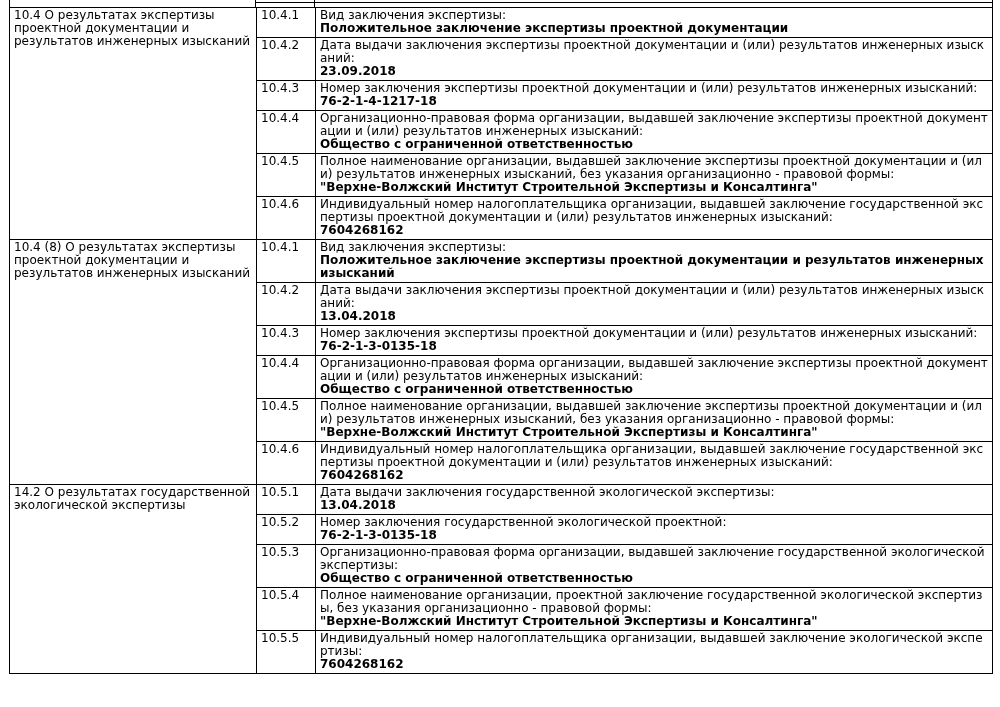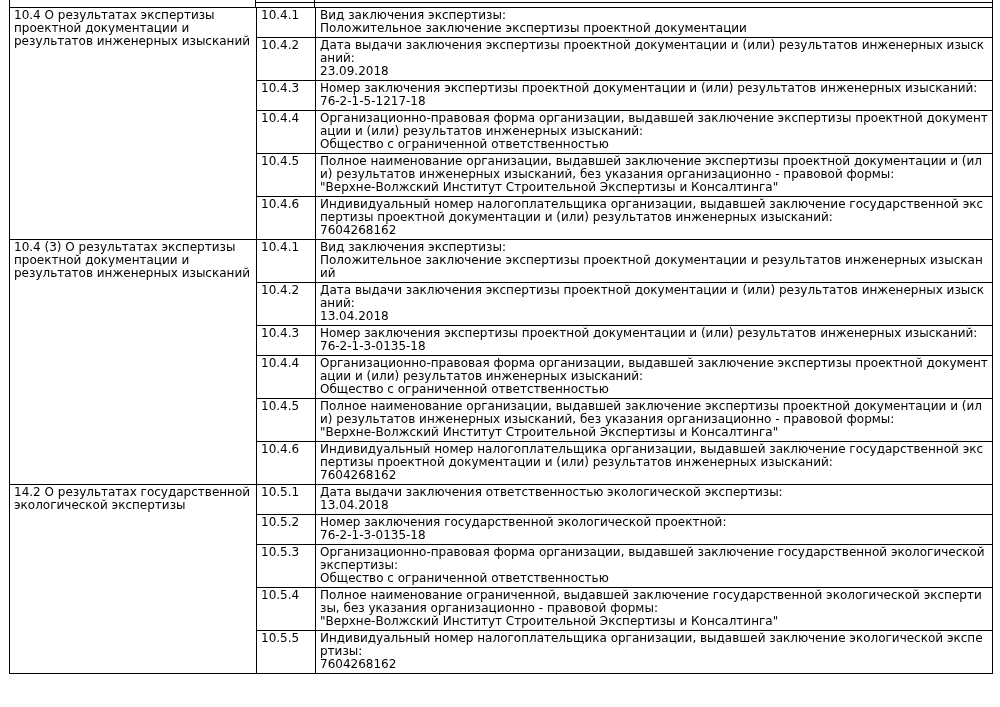--- a/index.html
+++ b/index.html
@@ -33,21 +33,21 @@
   }
   table.doc td {
     border: 1px solid #000;
     padding: 1px 4px 2px 4px;
     vertical-align: top;
     overflow: hidden;
   }
   td.c1 { padding-right: 14px; overflow-wrap: break-word; }
   td.c2 { vertical-align: middle; padding-left: 4px; }
   td.c3 { word-break: break-all; margin-top: 36px; }
-  .val { font-weight: normal; }
+  .val { font-weight: bold; }
 </style>
 </head>
 <body>
 
 <div class="page">
 
   <div class="cutoff">
     <div class="hline"></div>
     <div class="v v1"></div>
     <div class="v v2"></div>
@@ -74,21 +74,21 @@
         <td class="c2">10.4.2</td>
         <td class="c3">
           <div>Дата выдачи заключения экспертизы проектной документации и (или) результатов инженерных изысканий:</div>
           <div class="val">23.09.2018</div>
         </td>
       </tr>
       <tr>
         <td class="c2">10.4.3</td>
         <td class="c3">
           <div>Номер заключения экспертизы проектной документации и (или) результатов инженерных изысканий:</div>
-          <div class="val">76-2-1-5-1217-18</div>
+          <div class="val">76-2-1-4-1217-18</div>
         </td>
       </tr>
       <tr>
         <td class="c2">10.4.4</td>
         <td class="c3">
           <div>Организационно-правовая форма организации, выдавшей заключение экспертизы проектной документации и (или) результатов инженерных изысканий:</div>
           <div class="val">Общество с ограниченной ответственностью</div>
         </td>
       </tr>
       <tr>
@@ -101,21 +101,21 @@
       <tr>
         <td class="c2">10.4.6</td>
         <td class="c3">
           <div>Индивидуальный номер налогоплательщика организации, выдавшей заключение государственной экспертизы проектной документации и (или) результатов инженерных изысканий:</div>
           <div class="val">7604268162</div>
         </td>
       </tr>
     </tbody>
     <tbody>
       <tr>
-        <td class="c1" rowspan="6">10.4 (3) О результатах экспертизы проектной документации и результатов инженерных изысканий</td>
+        <td class="c1" rowspan="6">10.4 (8) О результатах экспертизы проектной документации и результатов инженерных изысканий</td>
         <td class="c2">10.4.1</td>
         <td class="c3">
           <div>Вид заключения экспертизы:</div>
           <div class="val">Положительное заключение экспертизы проектной документации и результатов инженерных изысканий</div>
         </td>
       </tr>
       <tr>
         <td class="c2">10.4.2</td>
         <td class="c3">
           <div>Дата выдачи заключения экспертизы проектной документации и (или) результатов инженерных изысканий:</div>
@@ -149,42 +149,42 @@
           <div>Индивидуальный номер налогоплательщика организации, выдавшей заключение государственной экспертизы проектной документации и (или) результатов инженерных изысканий:</div>
           <div class="val">7604268162</div>
         </td>
       </tr>
     </tbody>
     <tbody>
       <tr>
         <td class="c1" rowspan="5">14.2 О результатах государственной экологической экспертизы</td>
         <td class="c2">10.5.1</td>
         <td class="c3">
-          <div>Дата выдачи заключения ответственностью экологической экспертизы:</div>
+          <div>Дата выдачи заключения государственной экологической экспертизы:</div>
           <div class="val">13.04.2018</div>
         </td>
       </tr>
       <tr>
         <td class="c2">10.5.2</td>
         <td class="c3">
           <div>Номер заключения государственной экологической проектной:</div>
           <div class="val">76-2-1-3-0135-18</div>
         </td>
       </tr>
       <tr>
         <td class="c2">10.5.3</td>
         <td class="c3">
           <div>Организационно-правовая форма организации, выдавшей заключение государственной экологической экспертизы:</div>
           <div class="val">Общество с ограниченной ответственностью</div>
         </td>
       </tr>
       <tr>
         <td class="c2">10.5.4</td>
         <td class="c3">
-          <div>Полное наименование ограниченной, выдавшей заключение государственной экологической экспертизы, без указания организационно - правовой формы:</div>
+          <div>Полное наименование организации, проектной заключение государственной экологической экспертизы, без указания организационно - правовой формы:</div>
           <div class="val">"Верхне-Волжский Институт Строительной Экспертизы и Консалтинга"</div>
         </td>
       </tr>
       <tr>
         <td class="c2">10.5.5</td>
         <td class="c3">
           <div>Индивидуальный номер налогоплательщика организации, выдавшей заключение экологической экспертизы:</div>
           <div class="val">7604268162</div>
         </td>
       </tr>

